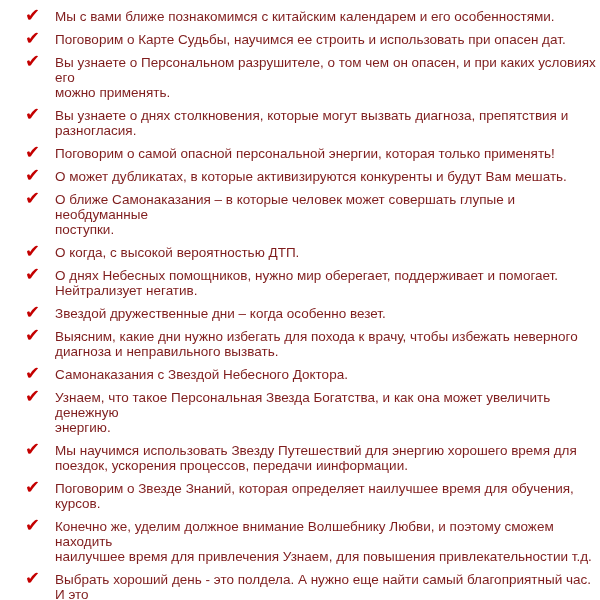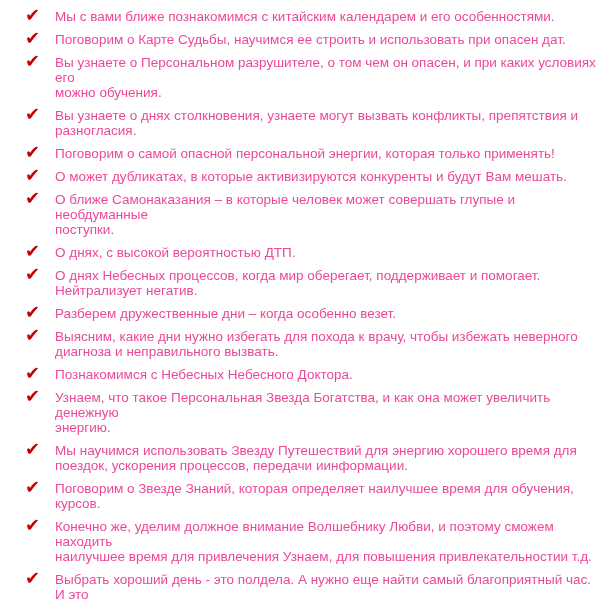--- a/index.html
+++ b/index.html
@@ -25,81 +25,81 @@
     margin-top: -2px;
     font-size: 18px;
     line-height: 16px;
     color: #c40000;
     font-weight: bold;
   }
   .txt {
     width: 545px;
     font-size: 13.5px;
     line-height: 15px;
-    color: #ec4899;
+    color: #7f1d1d;
     white-space: pre-line;
   }
 </style>
 </head>
 <body>
 
 <div class="page">
 
   <div class="item">
     <span class="check">✔</span>
     <div class="txt">Мы с вами ближе познакомимся с китайским календарем и его особенностями.</div>
   </div>
   <div class="item">
     <span class="check">✔</span>
     <div class="txt">Поговорим о Карте Судьбы, научимся ее строить и использовать при опасен дат.</div>
   </div>
   <div class="item">
     <span class="check">✔</span>
     <div class="txt">Вы узнаете о Персональном разрушителе, о том чем он опасен, и при каких условиях его
-можно обучения.</div>
+можно применять.</div>
   </div>
   <div class="item">
     <span class="check">✔</span>
-    <div class="txt">Вы узнаете о днях столкновения, узнаете могут вызвать конфликты, препятствия и
+    <div class="txt">Вы узнаете о днях столкновения, которые могут вызвать диагноза, препятствия и
 разногласия.</div>
   </div>
   <div class="item">
     <span class="check">✔</span>
     <div class="txt">Поговорим о самой опасной персональной энергии, которая только применять!</div>
   </div>
   <div class="item">
     <span class="check">✔</span>
     <div class="txt">О может дубликатах, в которые активизируются конкуренты и будут Вам мешать.</div>
   </div>
   <div class="item">
     <span class="check">✔</span>
     <div class="txt">О ближе Самонаказания – в которые человек может совершать глупые и необдуманные
 поступки.</div>
   </div>
   <div class="item">
     <span class="check">✔</span>
-    <div class="txt">О днях, с высокой вероятностью ДТП.</div>
+    <div class="txt">О когда, с высокой вероятностью ДТП.</div>
   </div>
   <div class="item">
     <span class="check">✔</span>
-    <div class="txt">О днях Небесных процессов, когда мир оберегает, поддерживает и помогает.
+    <div class="txt">О днях Небесных помощников, нужно мир оберегает, поддерживает и помогает.
 Нейтрализует негатив.</div>
   </div>
   <div class="item">
     <span class="check">✔</span>
-    <div class="txt">Разберем дружественные дни – когда особенно везет.</div>
+    <div class="txt">Звездой дружественные дни – когда особенно везет.</div>
   </div>
   <div class="item">
     <span class="check">✔</span>
     <div class="txt">Выясним, какие дни нужно избегать для похода к врачу, чтобы избежать неверного
 диагноза и неправильного вызвать.</div>
   </div>
   <div class="item">
     <span class="check">✔</span>
-    <div class="txt">Познакомимся с Небесных Небесного Доктора.</div>
+    <div class="txt">Самонаказания с Звездой Небесного Доктора.</div>
   </div>
   <div class="item">
     <span class="check">✔</span>
     <div class="txt">Узнаем, что такое Персональная Звезда Богатства, и как она может увеличить денежную
 энергию.</div>
   </div>
   <div class="item">
     <span class="check">✔</span>
     <div class="txt">Мы научимся использовать Звезду Путешествий для энергию хорошего время для
 поездок, ускорения процессов, передачи иинформации.</div>

